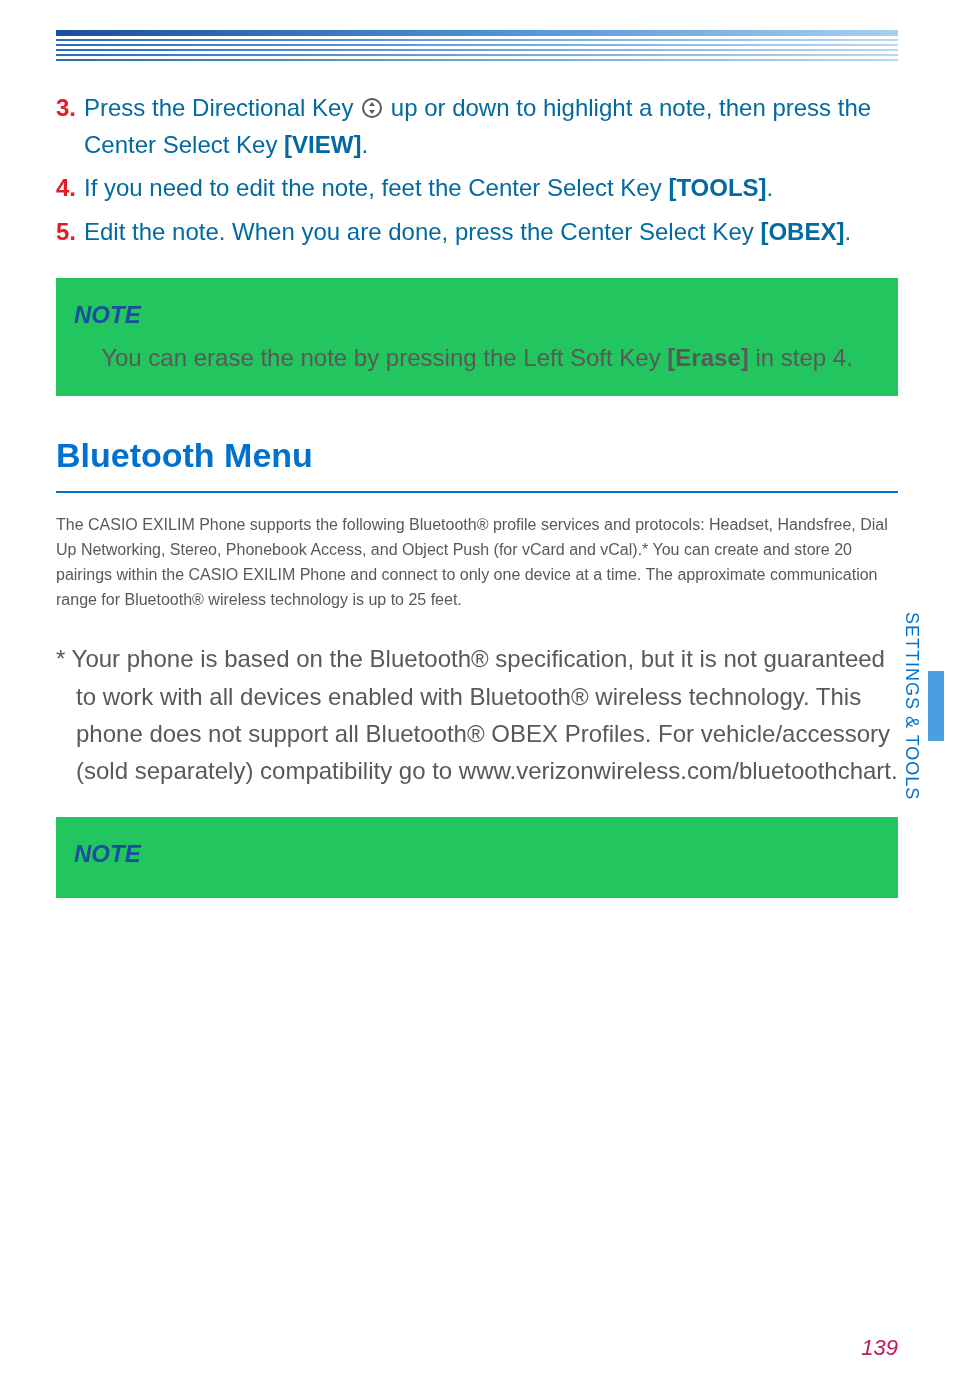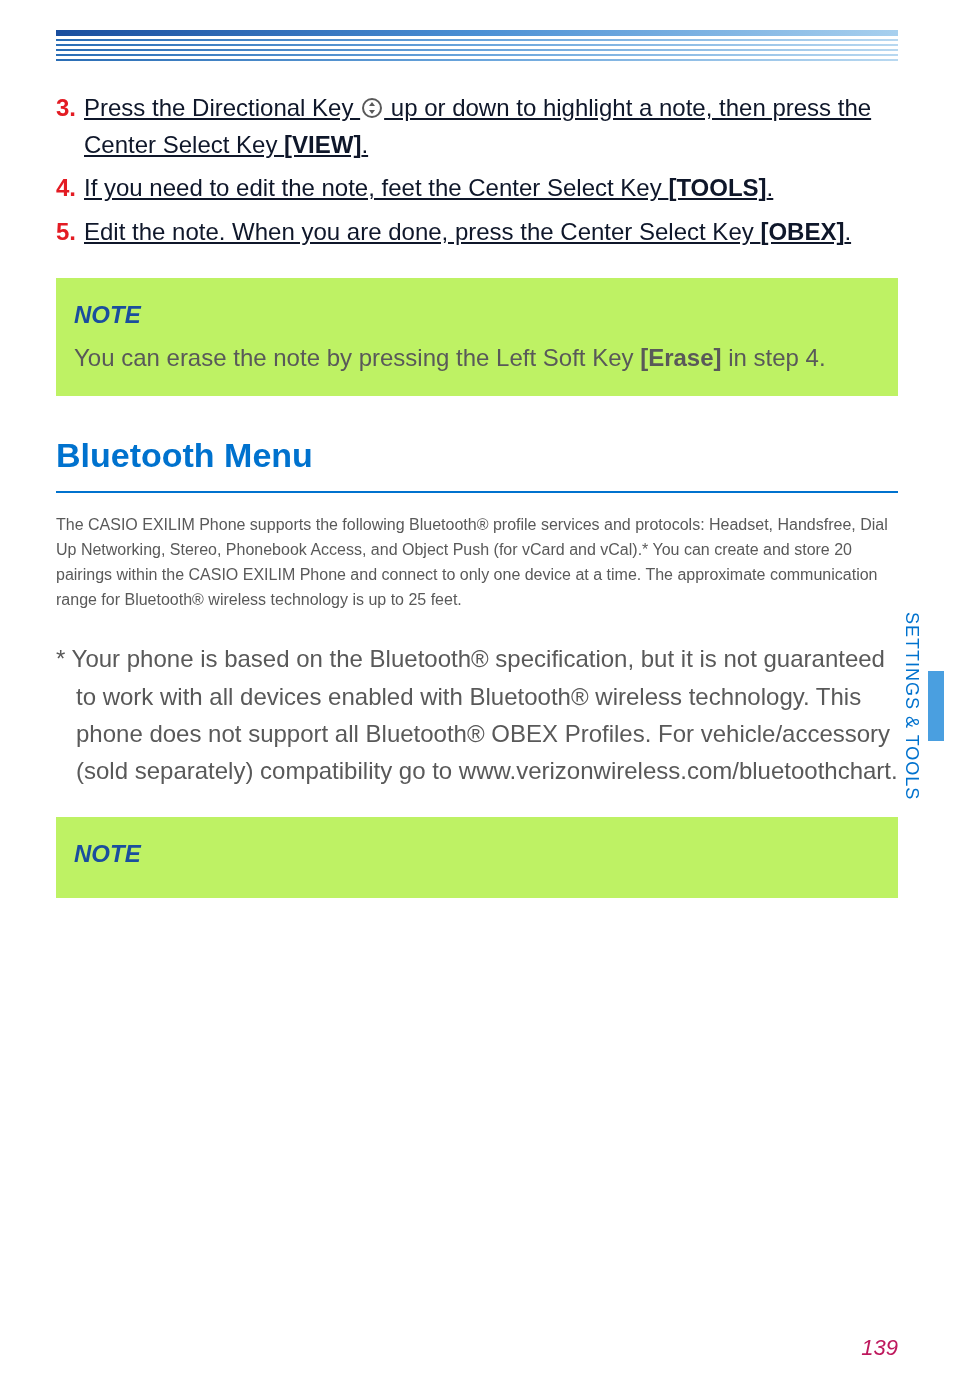--- a/index.html
+++ b/index.html
@@ -33,22 +33,21 @@
       line-height: 1.55;
       font-size: 24px;
     }
     .step-num {
       font-weight: bold;
       color: #e31b23;
       min-width: 28px;
       flex-shrink: 0;
     }
     .step-text {
-      color: #0f172a;
-      text-decoration: underline;
+      color: #0369a1;
     }
     .bold { font-weight: bold; }
     .dkey-icon {
       display: inline-block;
       width: 20px;
       height: 20px;
       border: 2px solid #595959;
       border-radius: 50%;
       position: relative;
       vertical-align: -2px;
@@ -60,34 +59,34 @@
       left: 50%;
       width: 0;
       height: 0;
       border-left: 3px solid transparent;
       border-right: 3px solid transparent;
       transform: translateX(-50%);
     }
     .dkey-icon::before { top: 2px; border-bottom: 4px solid #595959; }
     .dkey-icon::after { bottom: 2px; border-top: 4px solid #595959; }
     .note-box {
-      background: #bef264;
+      background: #22c55e;
       padding: 18px 18px 20px 18px;
       margin-top: 28px;
       margin-bottom: 40px;
       font-size: 24px;
       line-height: 1.55;
     }
     .note-title {
       font-weight: bold;
       font-style: italic;
       color: #1a4e9e;
       margin-bottom: 6px;
     }
-    .note-body { color: #595959; }
+    .note-body { color: #595959; text-align: center; }
     .section-heading {
       font-size: 34px;
       font-weight: bold;
       color: #0072ce;
       border-bottom: 2px solid #0072ce;
       padding-bottom: 16px;
       margin-bottom: 10px;
       display: inline-block;
       width: 100%;
     }

